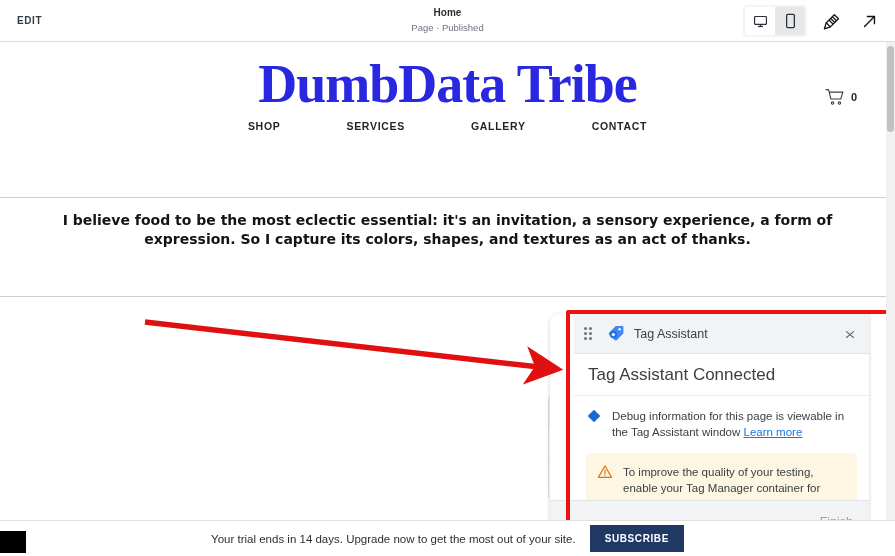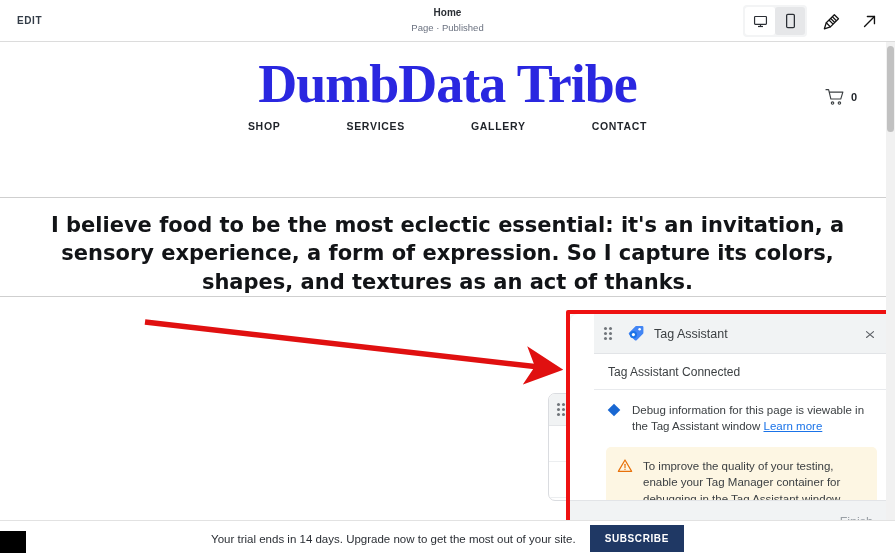--- a/index.html
+++ b/index.html
@@ -73,21 +73,21 @@
     position: absolute; right: 38px; top: 46px;
     display: flex; align-items: center; gap: 6px; cursor: pointer;
   }
   .cart-count { font-size: 11px; font-weight: 700; color: #1f2329; }
 
   .hero-rule { position: absolute; left: 0; right: 0; top: 155px; height: 1px; background: #cfcfcf; }
 
   .hero-text {
     position: absolute; left: 0; right: 0; top: 169px;
     text-align: center;
-    font-size: 21px; font-weight: 700; line-height: 1.35;
+    font-size: 14px; font-weight: 700; line-height: 1.35;
     color: #121417; padding: 0 18px;
     font-family: "DejaVu Sans", sans-serif;
   }
   .hero-rule2 { position: absolute; left: 0; right: 0; top: 254px; height: 1px; background: #cfcfcf; }
 
   
   .photo {
     position: absolute; left: 30px; top: 352px; width: 265px; height: 162px;
     background: linear-gradient(160deg,#8b8476 0%, #7e776a 45%, #6e6860 100%);
     overflow: hidden;
@@ -116,40 +116,40 @@
   }
   .ghost-head { height: 32px; background: #f1f3f4; border-bottom: 1px solid #e3e5e8; position: relative; }
   .ghost-row { height: 36px; border-bottom: 1px solid #eceef0; position: relative; }
 
   
   .ta-outline {
     position: absolute; left: 566px; top: 310px; width: 327px; height: 236px;
     border: 4px solid #ee1111; border-radius: 2px;
   }
   .ta-panel {
-    position: absolute; left: 570px; top: 314px; width: 319px; height: 228px;
+    position: absolute; left: 550px; top: 314px; width: 319px; height: 228px;
     background: #ffffff; border-radius: 8px 0 0 0;
     box-shadow: 0 1px 4px rgba(0,0,0,.18);
     overflow: hidden;
     font-family: "Liberation Sans", sans-serif;
     padding-left: 24px;
   }
   .ta-header {
     height: 40px; background: #f1f3f4; border-bottom: 1px solid #e2e4e7;
     display: flex; align-items: center; padding: 0 10px; position: relative;
   }
   .drag-dots { width: 12px; height: 14px; display: grid;
     grid-template-columns: repeat(2, 3px); grid-template-rows: repeat(3, 3px);
     gap: 2px; margin-right: 10px; cursor: grab; }
   .drag-dots i { display:block; width:3px; height:3px; background:#70757a; border-radius:50%; }
   .ta-title { font-size: 12.5px; color: #3c4043; margin-left: 9px; }
   .ta-collapse { position: absolute; right: 12px; top: 13px; cursor: pointer; }
 
   .ta-status {
-    padding: 11px 14px 10px 14px; font-size: 12px; color: #3c4043;
+    padding: 11px 14px 10px 14px; font-size: 17px; color: #3c4043;
     border-bottom: 1px solid #e8eaed;
   }
   .ta-info { display: flex; padding: 12px 14px 8px 12px; gap: 10px; }
   .ta-info-text { font-size: 11.5px; line-height: 1.42; color: #3c4043; max-width: 238px; }
   .ta-info-text a { color: #1a73e8; text-decoration: underline; cursor: pointer; }
 
   .ta-warn {
     margin: 4px 12px 0 12px; background: #fdf6e3; border-radius: 5px;
     display: flex; gap: 10px; padding: 11px 12px 12px 11px;
   }

